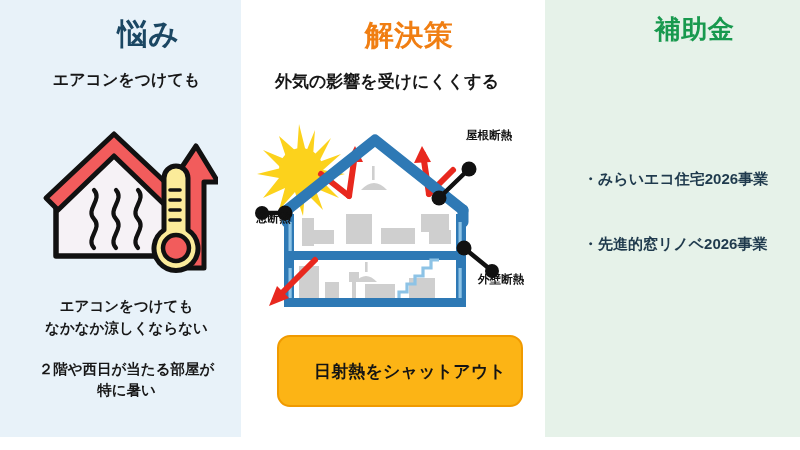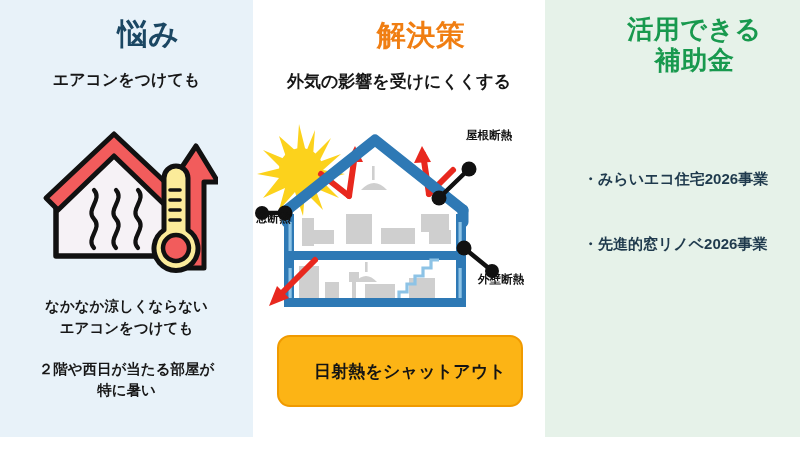--- a/index.html
+++ b/index.html
@@ -6,21 +6,21 @@
   body{
     width:800px;height:450px;
     background:#ffffff;
     font-family:"Liberation Sans","DejaVu Sans",sans-serif;
     overflow:hidden;
   }
   .stage{position:relative;width:800px;height:450px;background:#ffffff;}
 
   .panel{position:absolute;top:0;height:437px;box-sizing:border-box;}
   #panel-problem{left:0;width:253px;background:#e8f2f9;}
-  #panel-solution{left:253px;width:292px;background:#ffffff;}
+  #panel-solution{left:241px;width:292px;background:#ffffff;}
   #panel-subsidy{left:545px;width:255px;background:#e6f2e9;}
 
   .panel-title{
     position:absolute;left:0;right:0;text-align:center;
     font-weight:bold;line-height:1.18;letter-spacing:.02em;margin-left:44px;
   }
   #title-problem{top:16px;font-size:30px;color:#1b4763;}
   #title-solution{top:18px;font-size:29px;color:#f07e12;}
   #title-subsidy{top:14px;font-size:26px;color:#18994e;}
 
@@ -95,22 +95,22 @@
         <g stroke="#111111" stroke-width="3.6" stroke-linecap="round">
           <path d="M132 70 h10"></path>
             <path d="M132 80 h10"></path>
           <path d="M132 90 h10"></path>
             <path d="M132 100 h10"></path>
         </g>
       </svg>
     </div>
 
     <div class="bottom-texts">
+      <div class="btxt">エアコンをつけても</div>
       <div class="btxt">なかなか涼しくならない</div>
-      <div class="btxt">エアコンをつけても</div>
       <div class="btxt gap">２階や西日が当たる部屋が</div>
       <div class="btxt">特に暑い</div>
     </div>
   </div>
 
   <div class="panel" id="panel-solution">
     <div class="panel-title" id="title-solution">解決策</div>
     <div class="panel-sub" id="sub-solution">外気の影響を受けにくくする</div>
   </div>
 
@@ -210,21 +210,20 @@
   <div class="dlabel" id="label-roof">屋根断熱</div>
   <div class="dlabel" id="label-window">窓断熱</div>
   <div class="dlabel" id="label-wall">外壁断熱</div>
 
   <div id="btn-shutout">
     <span>日射熱をシャットアウト</span>
   </div>
 
   <div class="panel" id="panel-subsidy">
     <div class="panel-title" id="title-subsidy">
-      <div>活用できる</div>
       <div>補助金</div>
     </div>
   </div>
 
   <div class="bullets">
     <div class="bullet">・みらいエコ住宅2026事業</div>
     <div class="bullet">・先進的窓リノベ2026事業</div>
   </div>
 
 </div>

